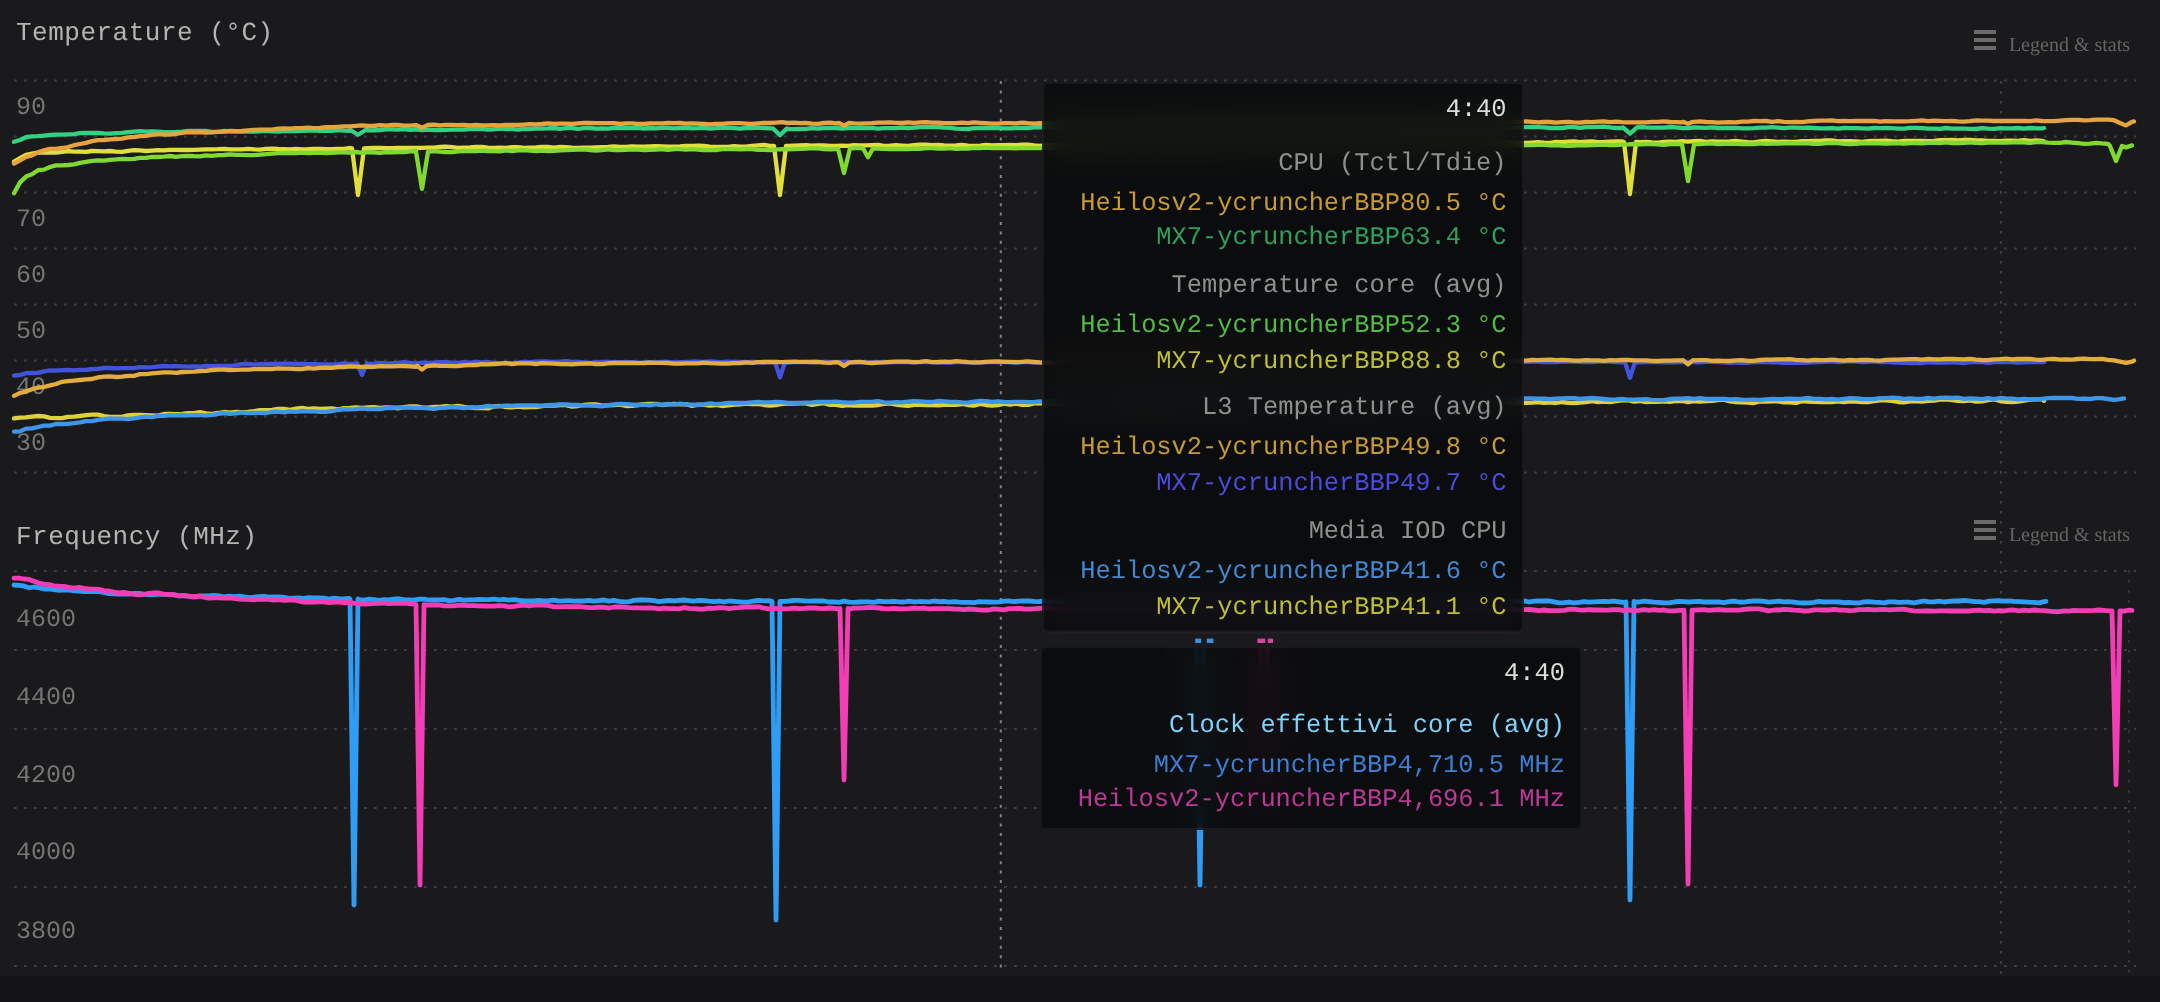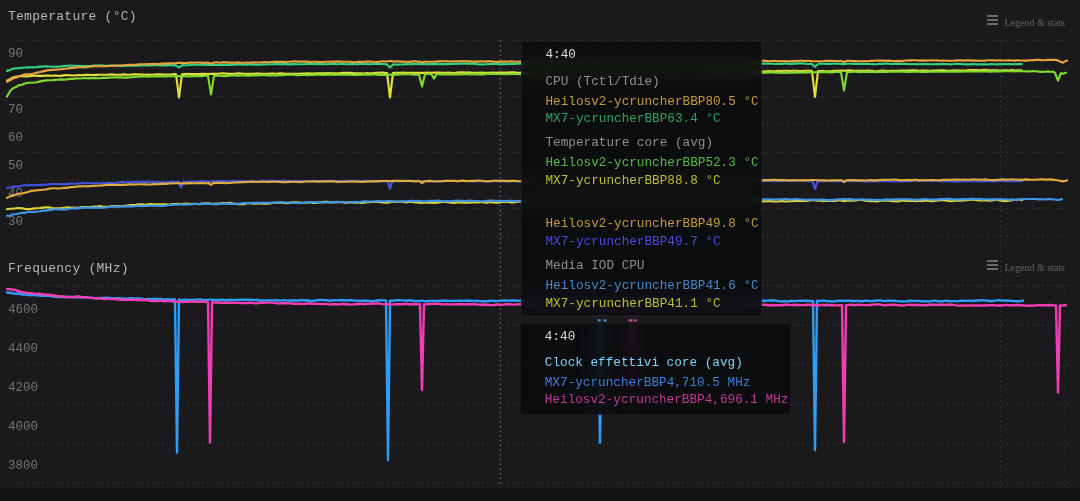--- a/index.html
+++ b/index.html
@@ -6,22 +6,22 @@
 html,body { width:1080px; height:501px; background:#141416; overflow:hidden; }
 #stage { position:relative; width:1080px; height:501px; font-family:"Liberation Mono", monospace; }
 #charts { position:absolute; left:0; top:0; width:1080px; height:488px; background:#1A1A1C; }
 svg { position:absolute; left:0; top:0; }
 .title { position:absolute; left:8px; font-size:13px; line-height:13px; color:#B4B4B4; letter-spacing:0.25px; }
 .legend { position:absolute; right:15px; height:13px; color:#646464; font-size:10px; line-height:13px;font-family:Liberation Serif, serif; }
 .legend .bars { display:inline-block; vertical-align:-2px; margin-right:6px; }
 .legend .bars div { width:11px; height:1.8px; background:#6a6a6a; margin:2.3px 0; }
 .tip { position:absolute; background:rgba(9,10,11,0.82); border:1px solid rgba(255,255,255,0.05);
        border-radius:3px; backdrop-filter: blur(8px); font-size:12.7px; }
-.tip .row { position:absolute; left:24px; right:7.5px; height:13px; line-height:13px; display:flex;
-             justify-content:flex-start; white-space:pre; }
+.tip .row { position:absolute; left:8px; right:7.5px; height:13px; line-height:13px; display:flex;
+             justify-content:flex-end; white-space:pre; }
 </style>
 </head>
 <body>
 <div id="stage">
   <div id="charts"></div>
   <svg width="1080" height="501" viewBox="0 0 1080 501">
 <line x1="7" y1="40.3" x2="1068" y2="40.3" stroke="#3e3e41" stroke-width="1" stroke-dasharray="1.4,3.6"></line>
 <line x1="7" y1="68.3" x2="1068" y2="68.3" stroke="#3e3e41" stroke-width="1" stroke-dasharray="1.4,3.6"></line>
 <line x1="7" y1="96.3" x2="1068" y2="96.3" stroke="#3e3e41" stroke-width="1" stroke-dasharray="1.4,3.6"></line>
 <line x1="7" y1="124.3" x2="1068" y2="124.3" stroke="#3e3e41" stroke-width="1" stroke-dasharray="1.4,3.6"></line>
@@ -71,20 +71,21 @@
   <div class="legend" style="top:13px"><span class="bars"><div></div><div></div><div></div></span>Legend &amp; stats</div>
   <div class="legend" style="top:257.5px"><span class="bars"><div></div><div></div><div></div></span>Legend &amp; stats</div>
   <div class="tip" style="left:520.5px;top:40.5px;width:241.3px;height:275.9px">
 <div class="row" style="top:6.5px;color:#dcdcdc"><span>4:40</span></div>
 <div class="row" style="top:33.0px;color:#8f8f8f"><span>CPU (Tctl/Tdie)</span></div>
 <div class="row" style="top:53.0px;color:#C79A36"><span>Heilosv2-ycruncherBBP</span><span class="v">80.5 °C</span></div>
 <div class="row" style="top:70.5px;color:#2FA05E"><span>MX7-ycruncherBBP</span><span class="v">63.4 °C</span></div>
 <div class="row" style="top:94.4px;color:#8f8f8f"><span>Temperature core (avg)</span></div>
 <div class="row" style="top:114.3px;color:#54BC45"><span>Heilosv2-ycruncherBBP</span><span class="v">52.3 °C</span></div>
 <div class="row" style="top:132.3px;color:#BFBF33"><span>MX7-ycruncherBBP</span><span class="v">88.8 °C</span></div>
+<div class="row" style="top:155.8px;color:#8f8f8f"><span>L3 Temperature (avg)</span></div>
 <div class="row" style="top:175.7px;color:#C79A36"><span>Heilosv2-ycruncherBBP</span><span class="v">49.8 °C</span></div>
 <div class="row" style="top:193.7px;color:#4B4BDD"><span>MX7-ycruncherBBP</span><span class="v">49.7 °C</span></div>
 <div class="row" style="top:217.2px;color:#8f8f8f"><span>Media IOD CPU</span></div>
 <div class="row" style="top:237.3px;color:#4489D0"><span>Heilosv2-ycruncherBBP</span><span class="v">41.6 °C</span></div>
 <div class="row" style="top:255.1px;color:#BFBF33"><span>MX7-ycruncherBBP</span><span class="v">41.1 °C</span></div>
   </div>
   <div class="tip" style="left:519.8px;top:322.9px;width:271.2px;height:92.3px">
 <div class="row" style="top:6.1px;color:#dcdcdc"><span>4:40</span></div>
 <div class="row" style="top:31.9px;color:#7dd3fc"><span>Clock effettivi core (avg)</span></div>
 <div class="row" style="top:51.7px;color:#3C7FD6"><span>MX7-ycruncherBBP</span><span class="v">4,710.5 MHz</span></div>

